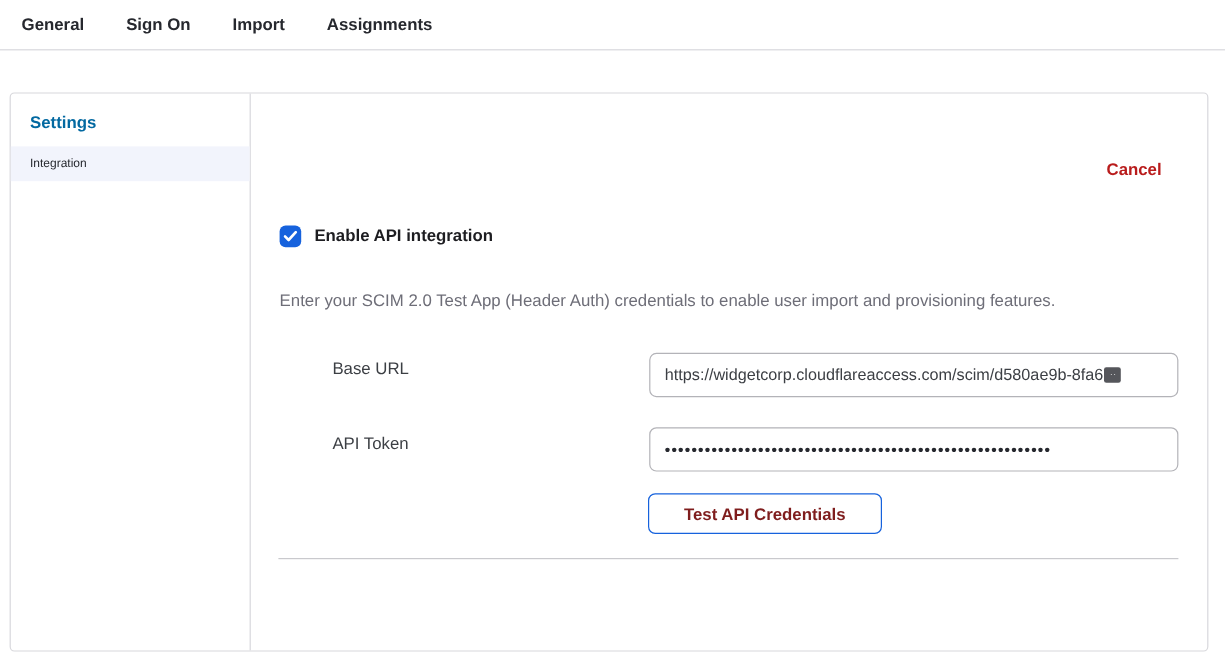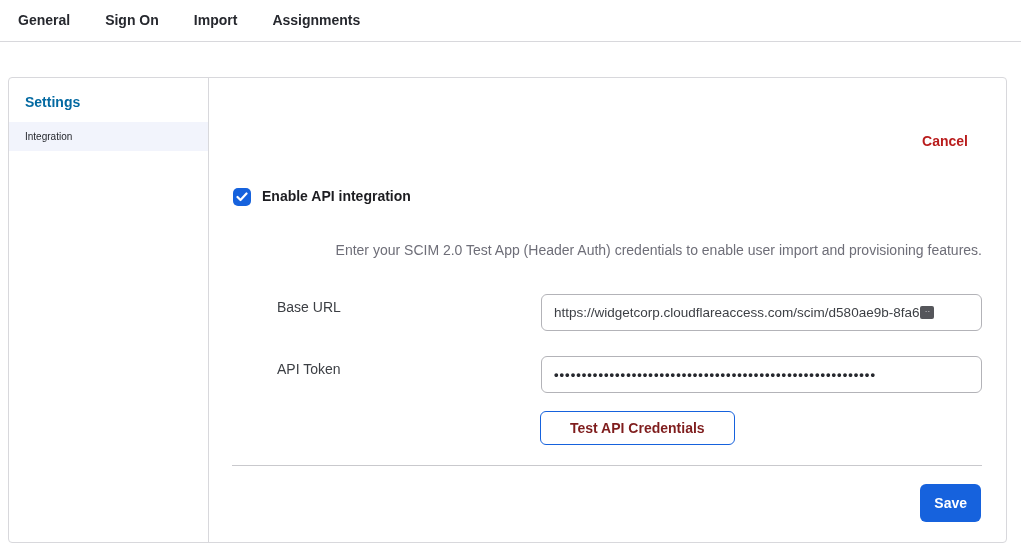--- a/index.html
+++ b/index.html
@@ -28,21 +28,21 @@
   .cancel-link { position:absolute; top:55px; right:38px; font-size:14px;
     font-weight:700; color:#b91c1c; cursor:pointer; }
 
   .checkbox-row { position:absolute; top:110px; left:24px; display:flex; align-items:flex-start; }
   .checkbox { width:18px; height:18px; background:#1662dd; border-radius:5px;
     display:flex; align-items:center; justify-content:center; cursor:pointer; flex:none; }
   .checkbox svg { display:block; }
   .checkbox-label { margin-left:11px; font-size:14px; font-weight:700; color:#1d1d21; }
 
   .description { position:absolute; top:164px; left:24px; right:24px;
-    font-size:14px; color:#6e6e78;text-align:right; }
+    font-size:14px; color:#6e6e78; }
 
   .field-label { position:absolute; left:24px; font-size:14px; color:#3c3f44;margin-left:44px; }
   .field-label.base-url { top:221px; }
   .field-label.api-token { top:283px; }
 
   .text-input { position:absolute; left:332px; width:441px; height:37px;
     border:1px solid #b3b3b8; border-radius:6px; background:#fff;
     display:flex; align-items:center; padding:0 12px; overflow:hidden;
     white-space:nowrap; cursor:text; }
   .text-input.base-url { top:216px; font-size:13.5px; color:#3c3f44; }
@@ -105,15 +105,14 @@
 
     <div class="field-label api-token">API Token</div>
     <div class="text-input api-token">
       <span>••••••••••••••••••••••••••••••••••••••••••••••••••••••••••</span>
     </div>
 
     <button class="test-btn">Test API Credentials</button>
 
     <div class="divider"></div>
 
-    <button class="save-btn">Save</button>
   </div>
 </div>
 
 </body></html>

